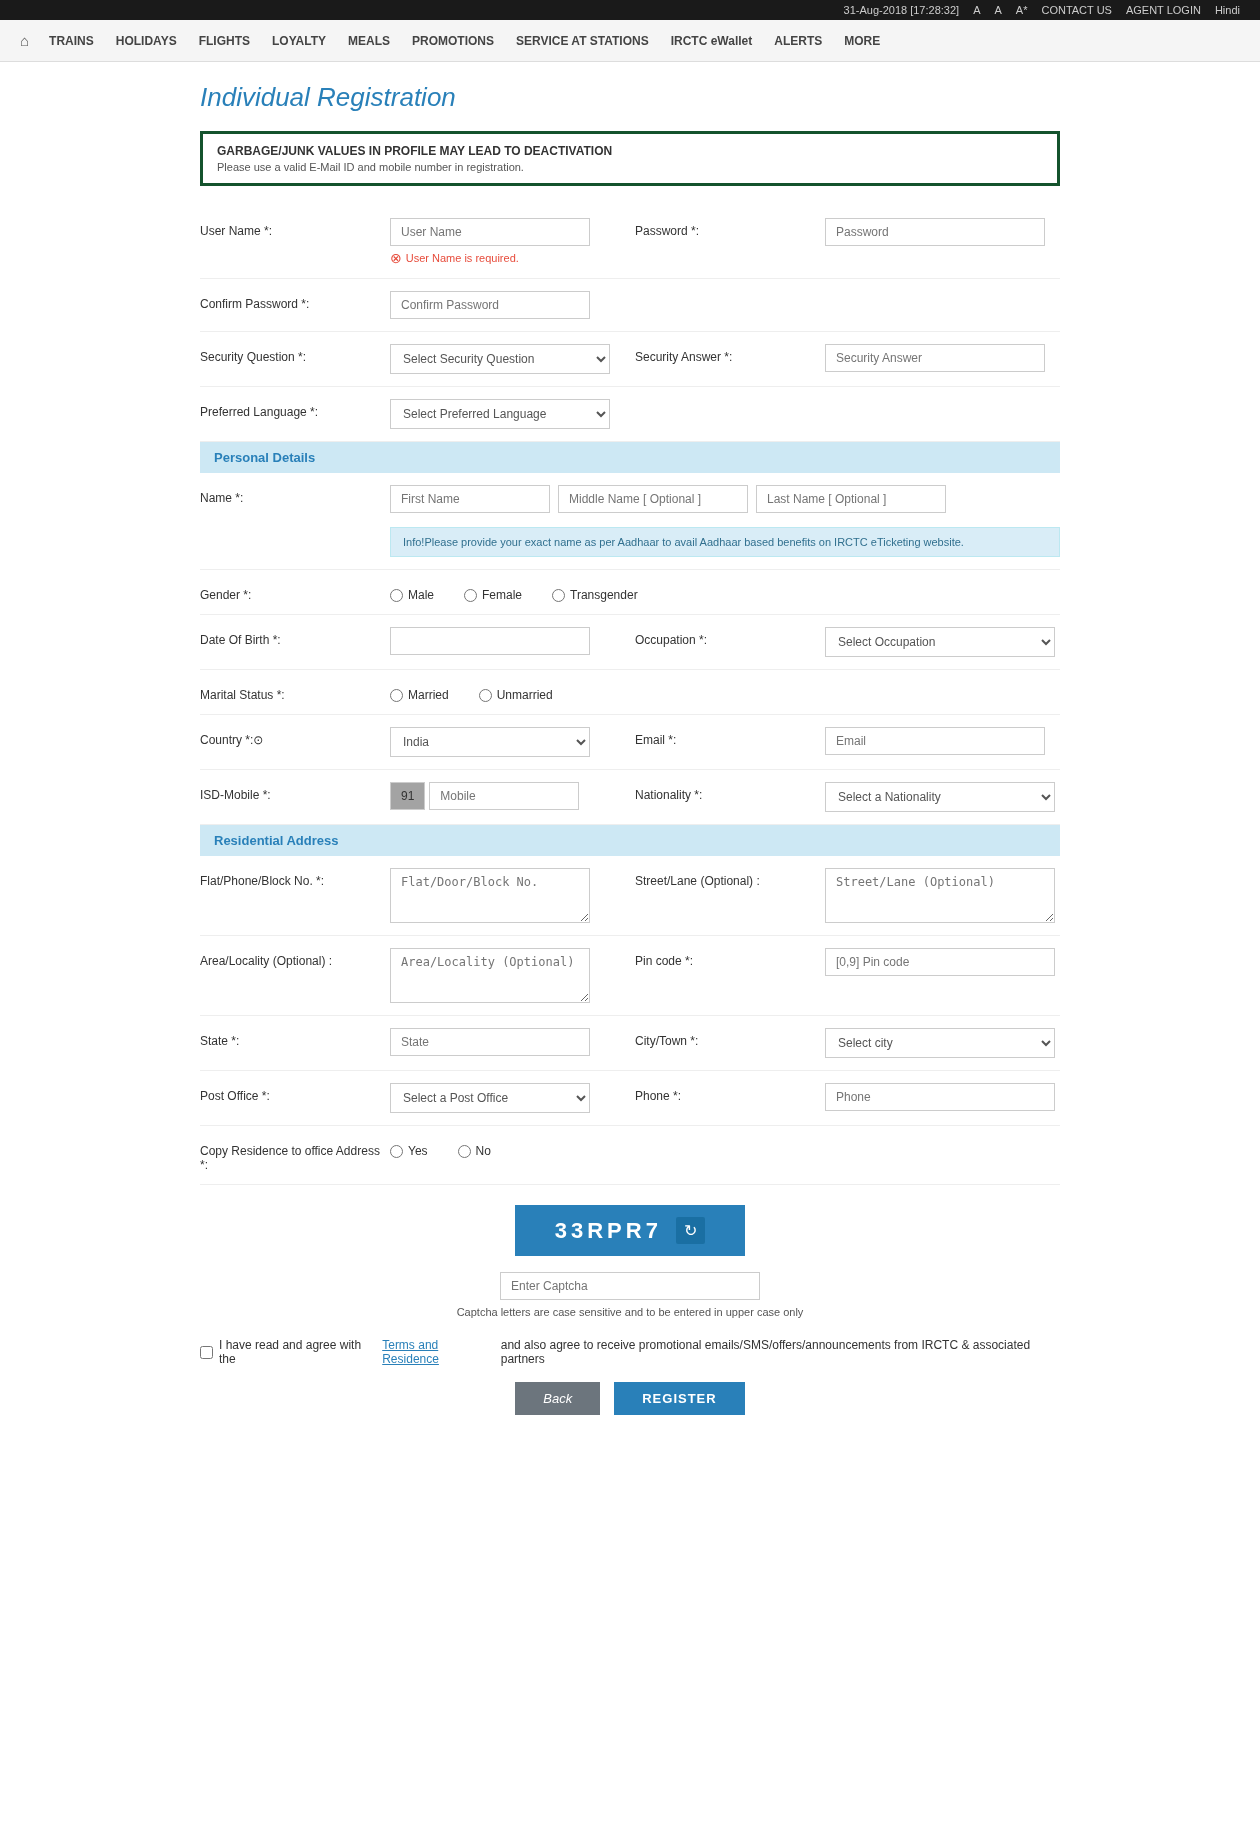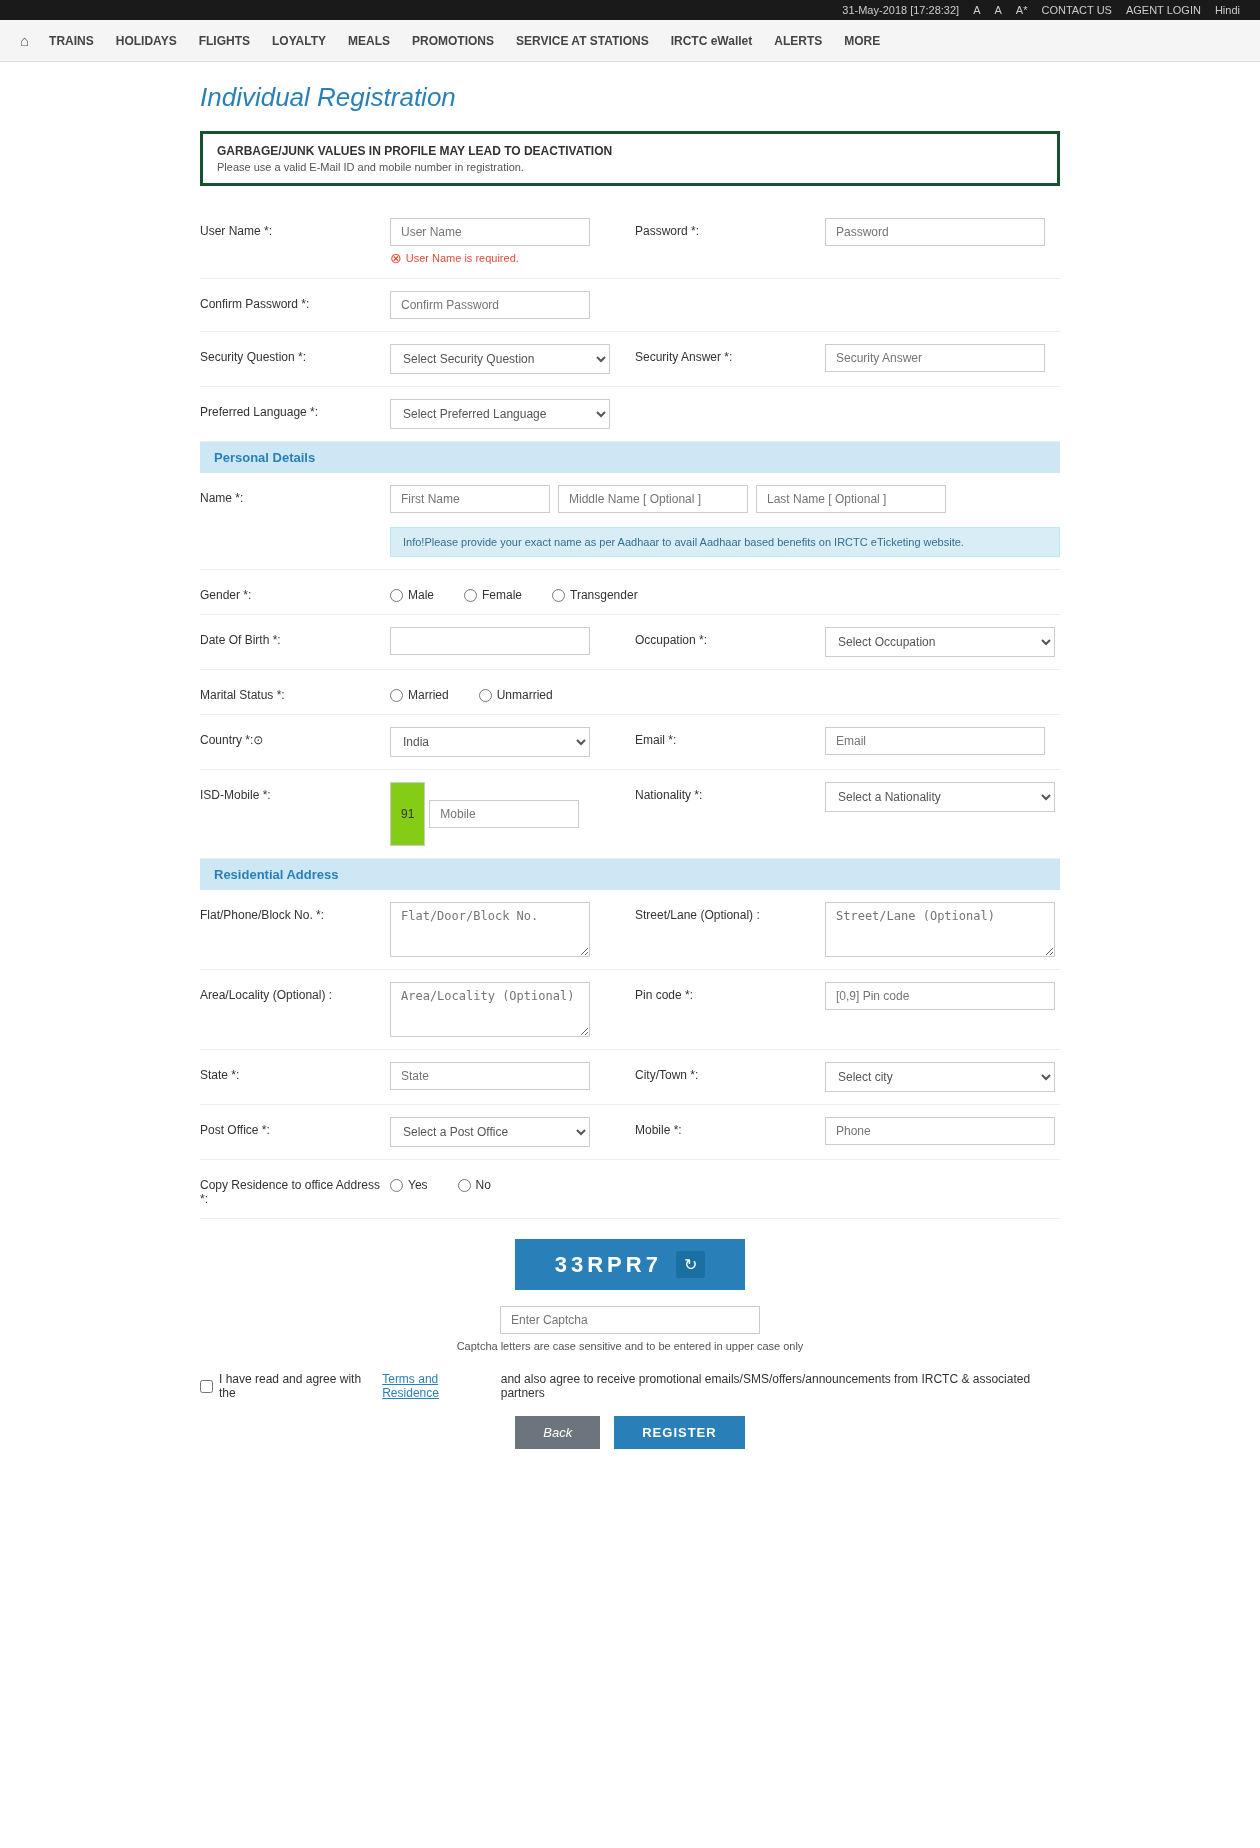--- a/index.html
+++ b/index.html
@@ -255,37 +255,37 @@
       padding: 9px 28px;
       font-size: 13px;
       font-weight: bold;
       cursor: pointer;
       letter-spacing: 1px;
     }
 
     
     .isd-group { display: flex; align-items: center; gap: 4px; }
     .isd-prefix {
-      background: #84cc16;
+      background: #a3a3a3;
       border: 1px solid #ccc;
-      padding: 24px 10px;
+      padding: 6px 10px;
       font-size: 12px;
       color: #333;
     }
 
     textarea {
       resize: vertical;
       min-height: 52px;
     }
   </style>
 </head>
 <body>
 
 <div class="top-bar">
-  <span>31-May-2018 [17:28:32]</span>
+  <span>31-Aug-2018 [17:28:32]</span>
   <a>A</a>
   <a>A</a>
   <a>A*</a>
   <a>CONTACT US</a>
   <a>AGENT LOGIN</a>
   <a>Hindi</a>
 </div>
 
 <div class="nav-bar">
   <span class="home-icon">⌂</span>
@@ -486,21 +486,21 @@
   </div>
 
   <div class="two-col-row">
     <div class="col-left">
       <div class="col-label">Post Office *:</div>
       <select style="width:200px;">
         <option>Select a Post Office</option>
       </select>
     </div>
     <div class="col-right">
-      <div class="col-label">Mobile *:</div>
+      <div class="col-label">Phone *:</div>
       <input type="text" style="width: 230px;" placeholder="Phone">
     </div>
   </div>
 
   <div class="form-row">
     <div class="form-label">Copy Residence to office Address *:</div>
     <div class="form-fields">
       <div class="radio-group">
         <label class="radio-item">
           <input type="radio" name="copy_residence" value="yes" style="">

